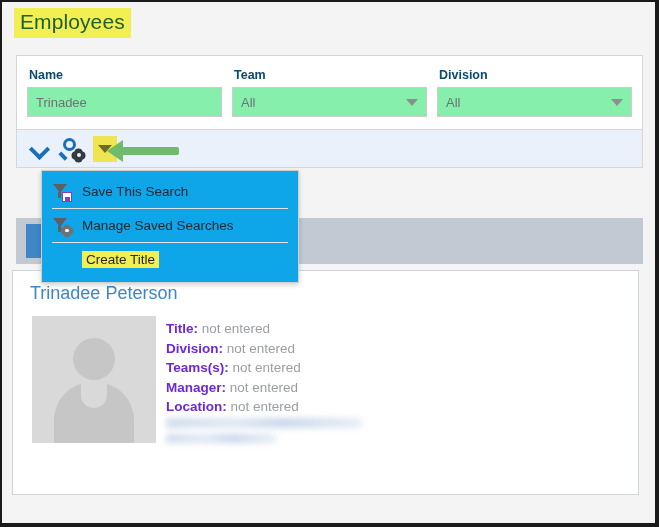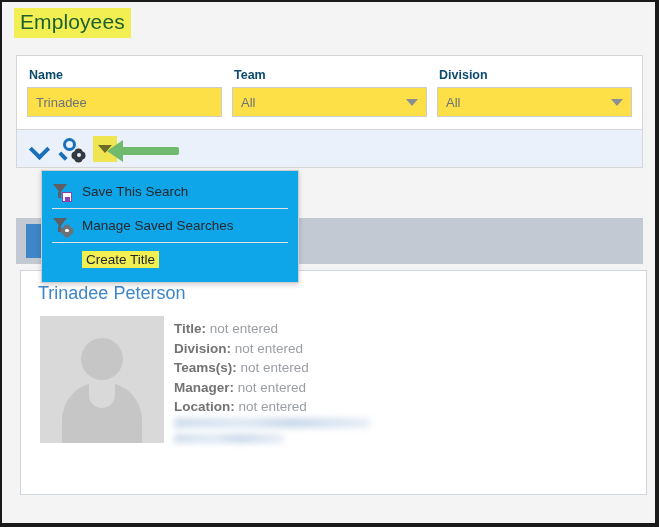--- a/index.html
+++ b/index.html
@@ -46,21 +46,21 @@
   .field{flex:1;min-width:0;}
   .field-label{
     font-size:12.5px;
     font-weight:bold;
     color:#0c4a6e;
     margin:2px 0 5px 2px;
   }
   .field-box{
     height:30px;
     border:1px solid #ccc;
-    background:#fde047;
+    background:#86efac;
     box-sizing:border-box;
     display:flex;align-items:center;
     padding:0 8px;
     position:relative;
   }
   .field-value{
     font-size:13px;color:#6d7378;
   }
   .caret-down{
     position:absolute;right:8px;top:50%;
@@ -231,21 +231,21 @@
       -3px 0 0 -1.6px #6e7276,
       3px 0 0 -1.6px #6e7276;
   }
   .mgear:after{
     content:"";position:absolute;left:3.2px;top:3.2px;
     width:3.6px;height:3.6px;border-radius:50%;background:#fff;
   }
 
   
   .card{
-    position:absolute;left:18px;top:268px;
+    position:absolute;left:10px;top:268px;
     width:627px;height:225px;
     background:#fff;
     border:1px solid #cfd6de;
     box-sizing:border-box;
   }
   .person-name{
     position:absolute;left:17px;top:12px;
     font-size:18px;color:#3f86c8;
   }
   .avatar{
@@ -269,21 +269,21 @@
     position:absolute;left:50%;top:66px;margin-left:-13px;
     width:26px;height:26px;
     background:#d9d9d9;
     border-radius:0 0 14px 14px;
   }
   .details{
     position:absolute;left:153px;top:48px;
     line-height:19.5px;
   }
   .d-row{font-size:13.5px;white-space:nowrap;}
-  .d-key{font-weight:bold;color:#737373;}
+  .d-key{font-weight:bold;color:#6d28d9;}
   .d-val{color:#9a9ea3;}
   .redacted{
     position:absolute;left:153px;top:147px;
   }
   .redacted span{
     display:block;
     background:linear-gradient(90deg,#cfdcec 0%,#dfe8f3 35%,#c9d8ea 60%,#e8eef6 100%);
     filter:blur(3px);
     border-radius:2px;
     margin-bottom:6px;

